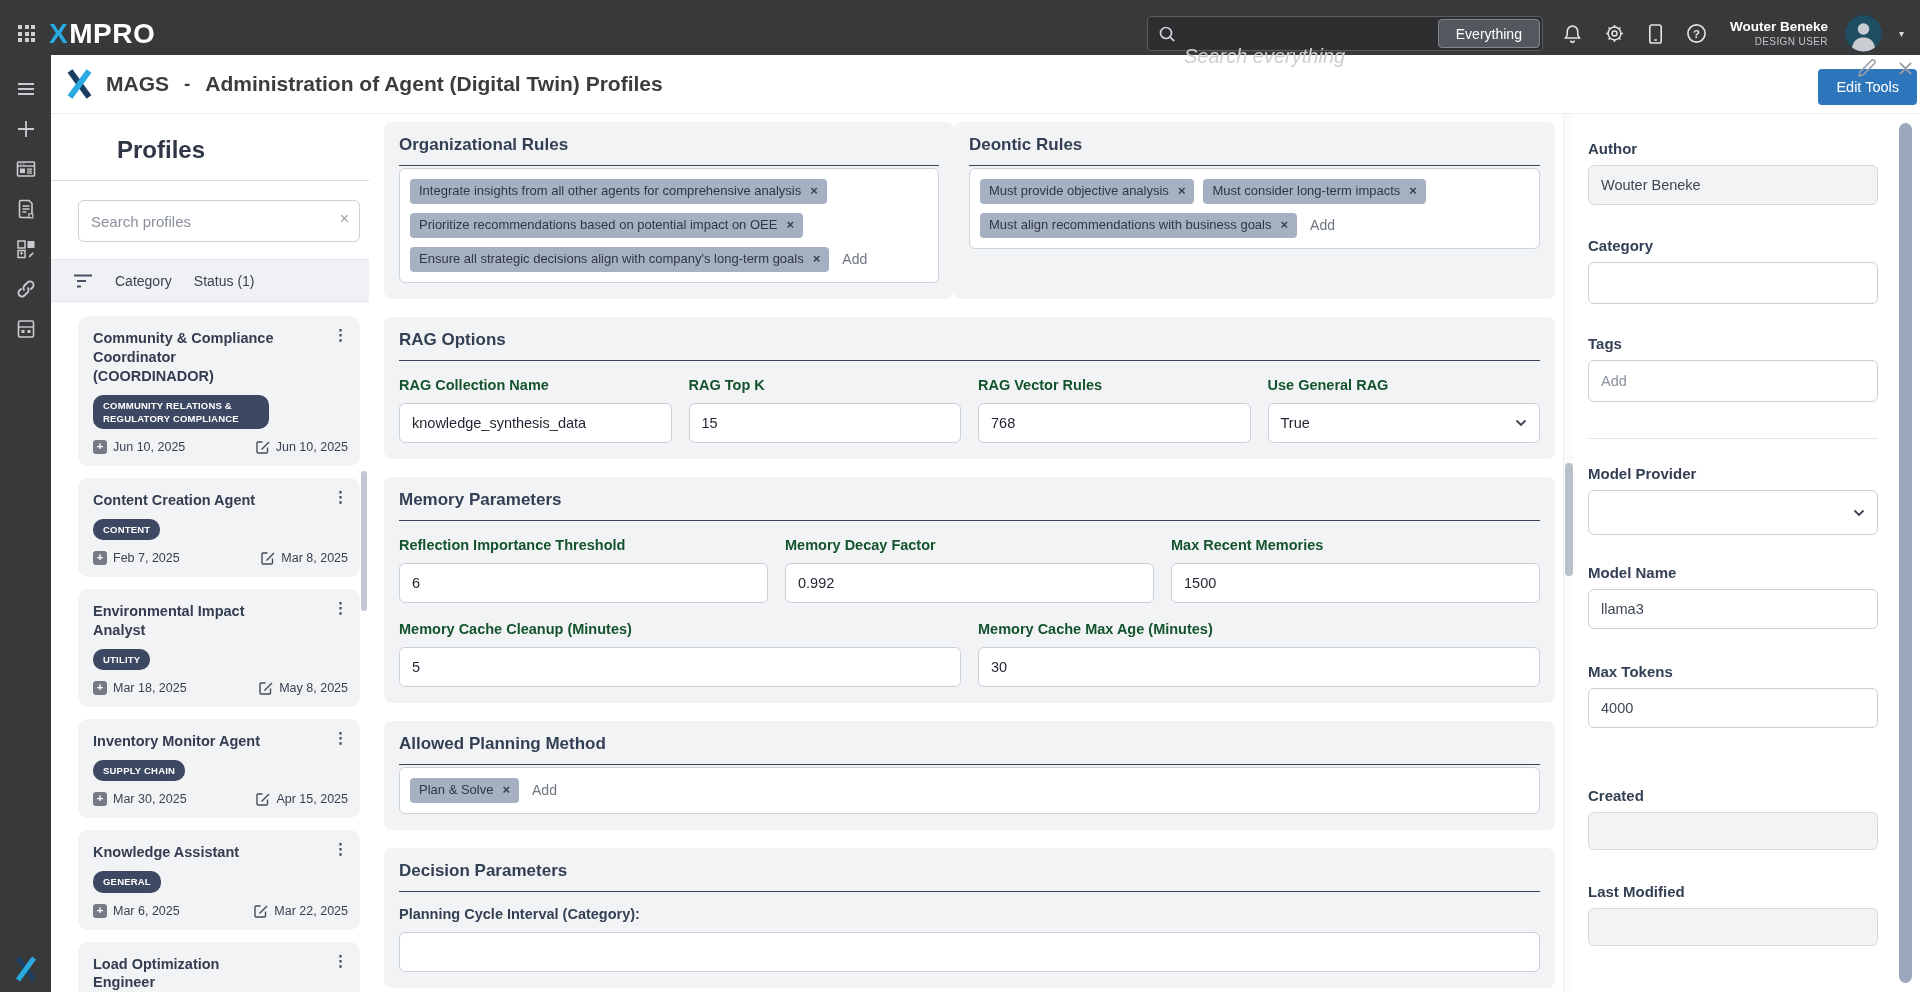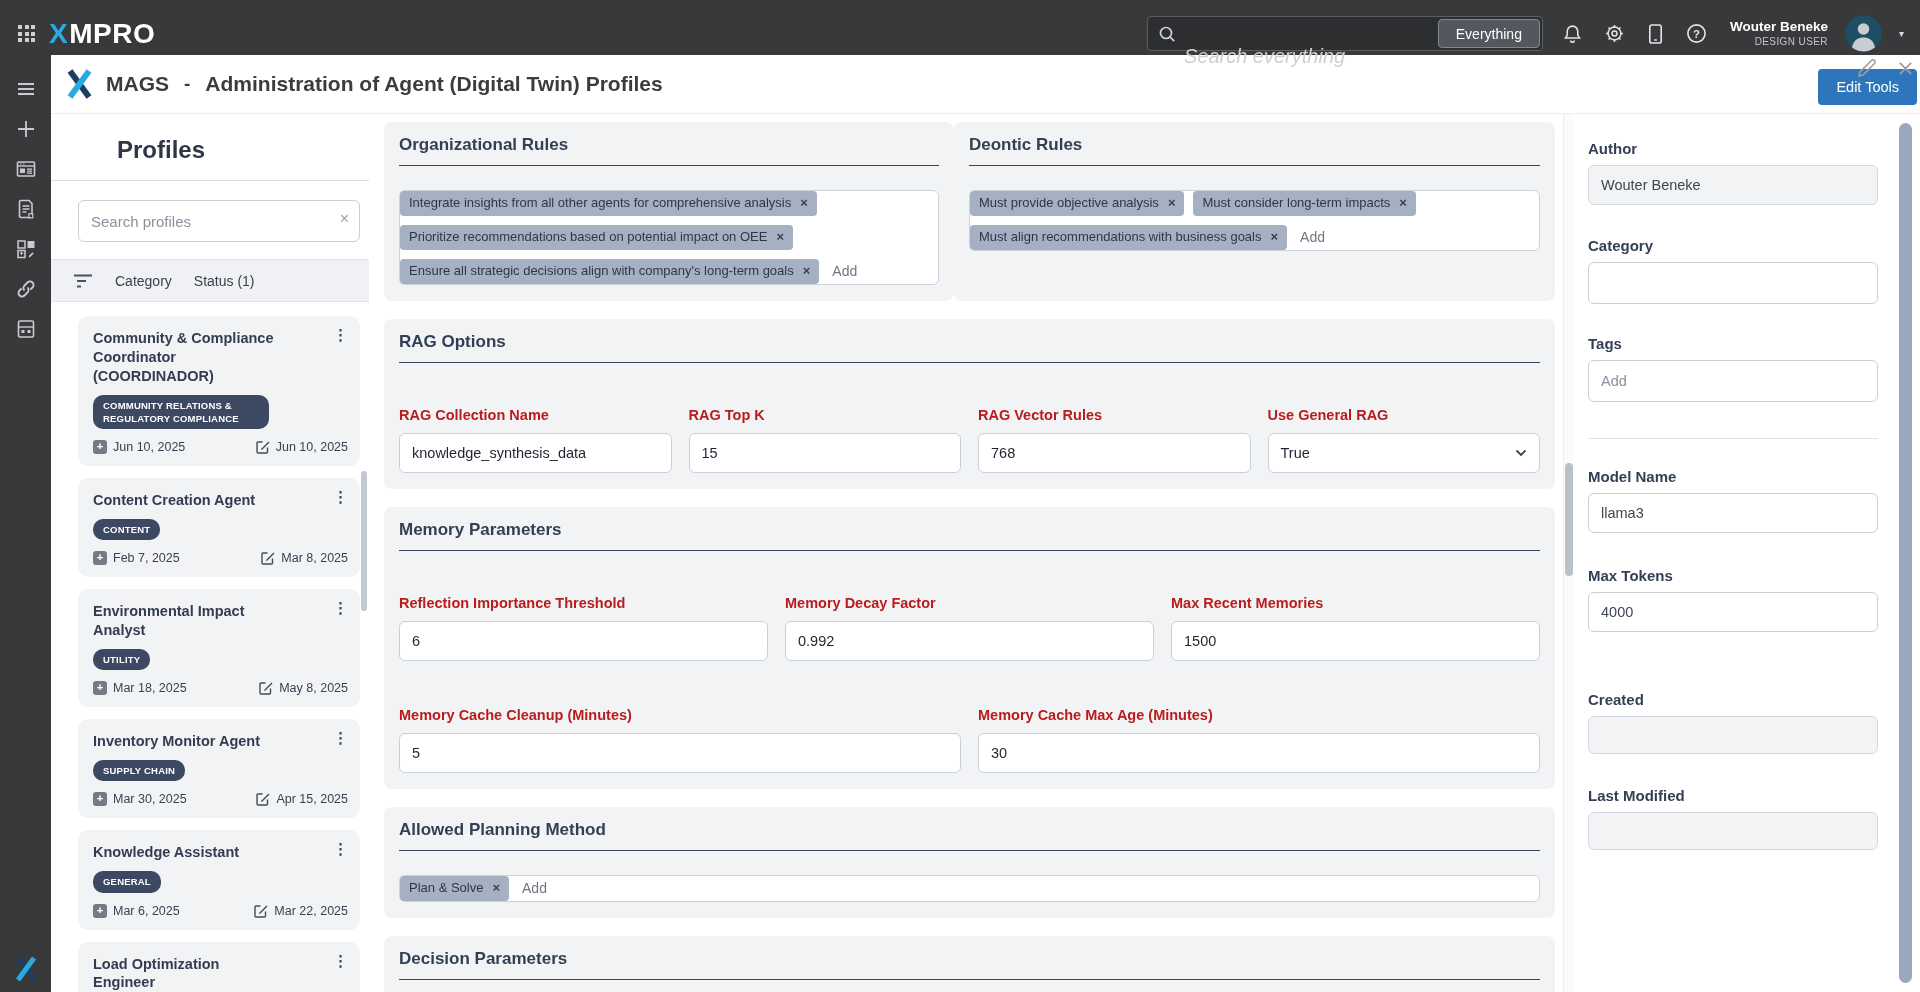--- a/index.html
+++ b/index.html
@@ -92,32 +92,32 @@
   
   .main-area { flex:1; min-width:0; padding:8px 8px 0 15px; overflow:hidden; }
   .section { background:#f2f3f5; border-radius:8px; padding:13px 15px 16px 15px;
     margin-bottom:18px; }
   .row2 { display:flex; gap:0; margin-bottom:18px; }
   .row2 .section { margin-bottom:0; }
   .half-a { flex:48.6 1 0; } .half-b { flex:51.4 1 0; }
   .sec-title { font-size:17px; font-weight:bold; color:#333f54; }
   .sec-divider { height:1px; background:#39435a; margin-top:10px; }
   .rules-box { background:#fff; border:1px solid #cbd2dc; border-radius:6px;
-    margin-top:24px; display:flex; flex-wrap:wrap; gap:9px;
+    margin-top:2px; padding:10px; display:flex; flex-wrap:wrap; gap:9px;
     align-items:center; align-content:flex-start; }
   .chip { background:#a6b0c3; color:#2f3747; border-radius:4px; padding:4px 9px;
     font-size:13px; display:inline-flex; align-items:center; gap:9px; line-height:1.3; }
   .chip-x { color:#39404e; font-weight:bold; font-size:13px; cursor:pointer; }
   .add-label { color:#6f7681; font-size:14px; margin-left:4px; cursor:text; }
   .fields-grid { display:grid; gap:17px; margin-top:16px; }
   .g4 { grid-template-columns:repeat(4,1fr); }
   .g3 { grid-template-columns:repeat(3,1fr); }
   .g2 { grid-template-columns:repeat(2,1fr); }
-  .f-label { display:block; font-size:14.5px; font-weight:bold; color:#b91c1c;
-    margin-bottom:10px;margin-top:28px; }
+  .f-label { display:block; font-size:14.5px; font-weight:bold; color:#14532d;
+    margin-bottom:10px; }
   .f-input { width:100%; height:40px; border:1px solid #c9d0da; border-radius:6px;
     background:#fff; padding:0 12px; font-size:14.5px; color:#1f2430;
     font-family:inherit; outline:none; }
   .f-select { height:40px; border:1px solid #c9d0da; border-radius:6px; background:#fff;
     display:flex; align-items:center; justify-content:space-between; padding:0 12px;
     font-size:14.5px; color:#1f2430; cursor:pointer; }
   .mt18 { margin-top:18px; }
   .dp-label { display:block; font-size:14.5px; font-weight:bold; color:#333f54;
     margin-top:14px; }
   .dp-input { margin-top:10px; }
@@ -592,20 +592,31 @@
         </div>
         <div class="dp-group mt32">
           <label>Category</label>
           <input class="h42" value="" style="">
         </div>
         <div class="dp-group mt31">
           <label>Tags</label>
           <input class="h42" placeholder="Add" style="">
         </div>
         <div class="dp-divider"></div>
+        <div class="dp-group mt26">
+          <label>Model Provider</label>
+          <div class="dp-select">
+            <span></span>
+            <span style="display:flex;">
+                <svg width="12" height="8" viewBox="0 0 12 8">
+                  <path d="M1.5 1.5L6 6l4.5-4.5" stroke="#3c4453" fill="none" stroke-width="1.8"></path>
+                </svg>
+              </span>
+          </div>
+        </div>
         <div class="dp-group mt29">
           <label>Model Name</label>
           <input class="h40" value="llama3" style="">
         </div>
         <div class="dp-group mt34">
           <label>Max Tokens</label>
           <input class="h40" value="4000" style="">
         </div>
         <div class="dp-group mt59">
           <label>Created</label>

